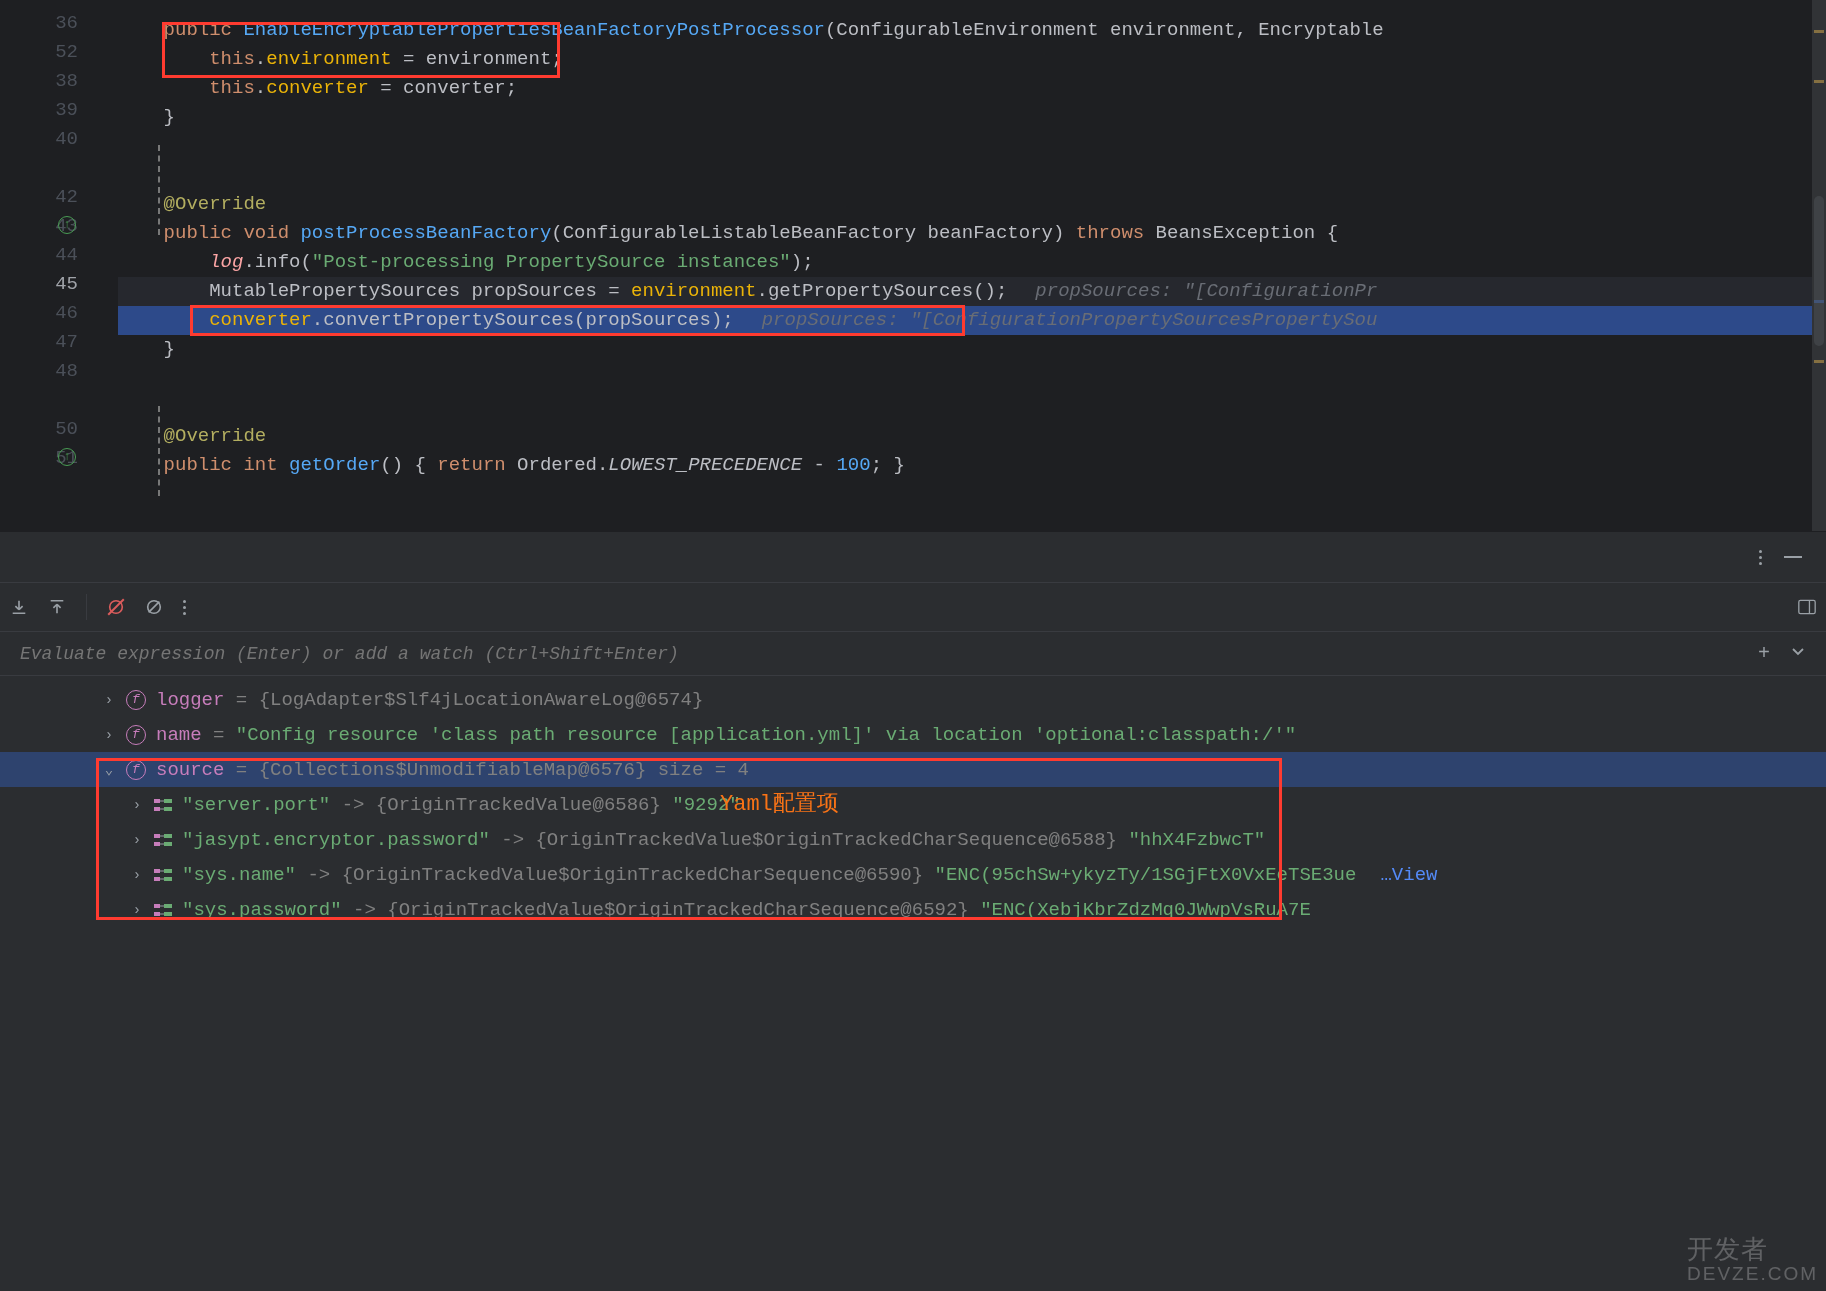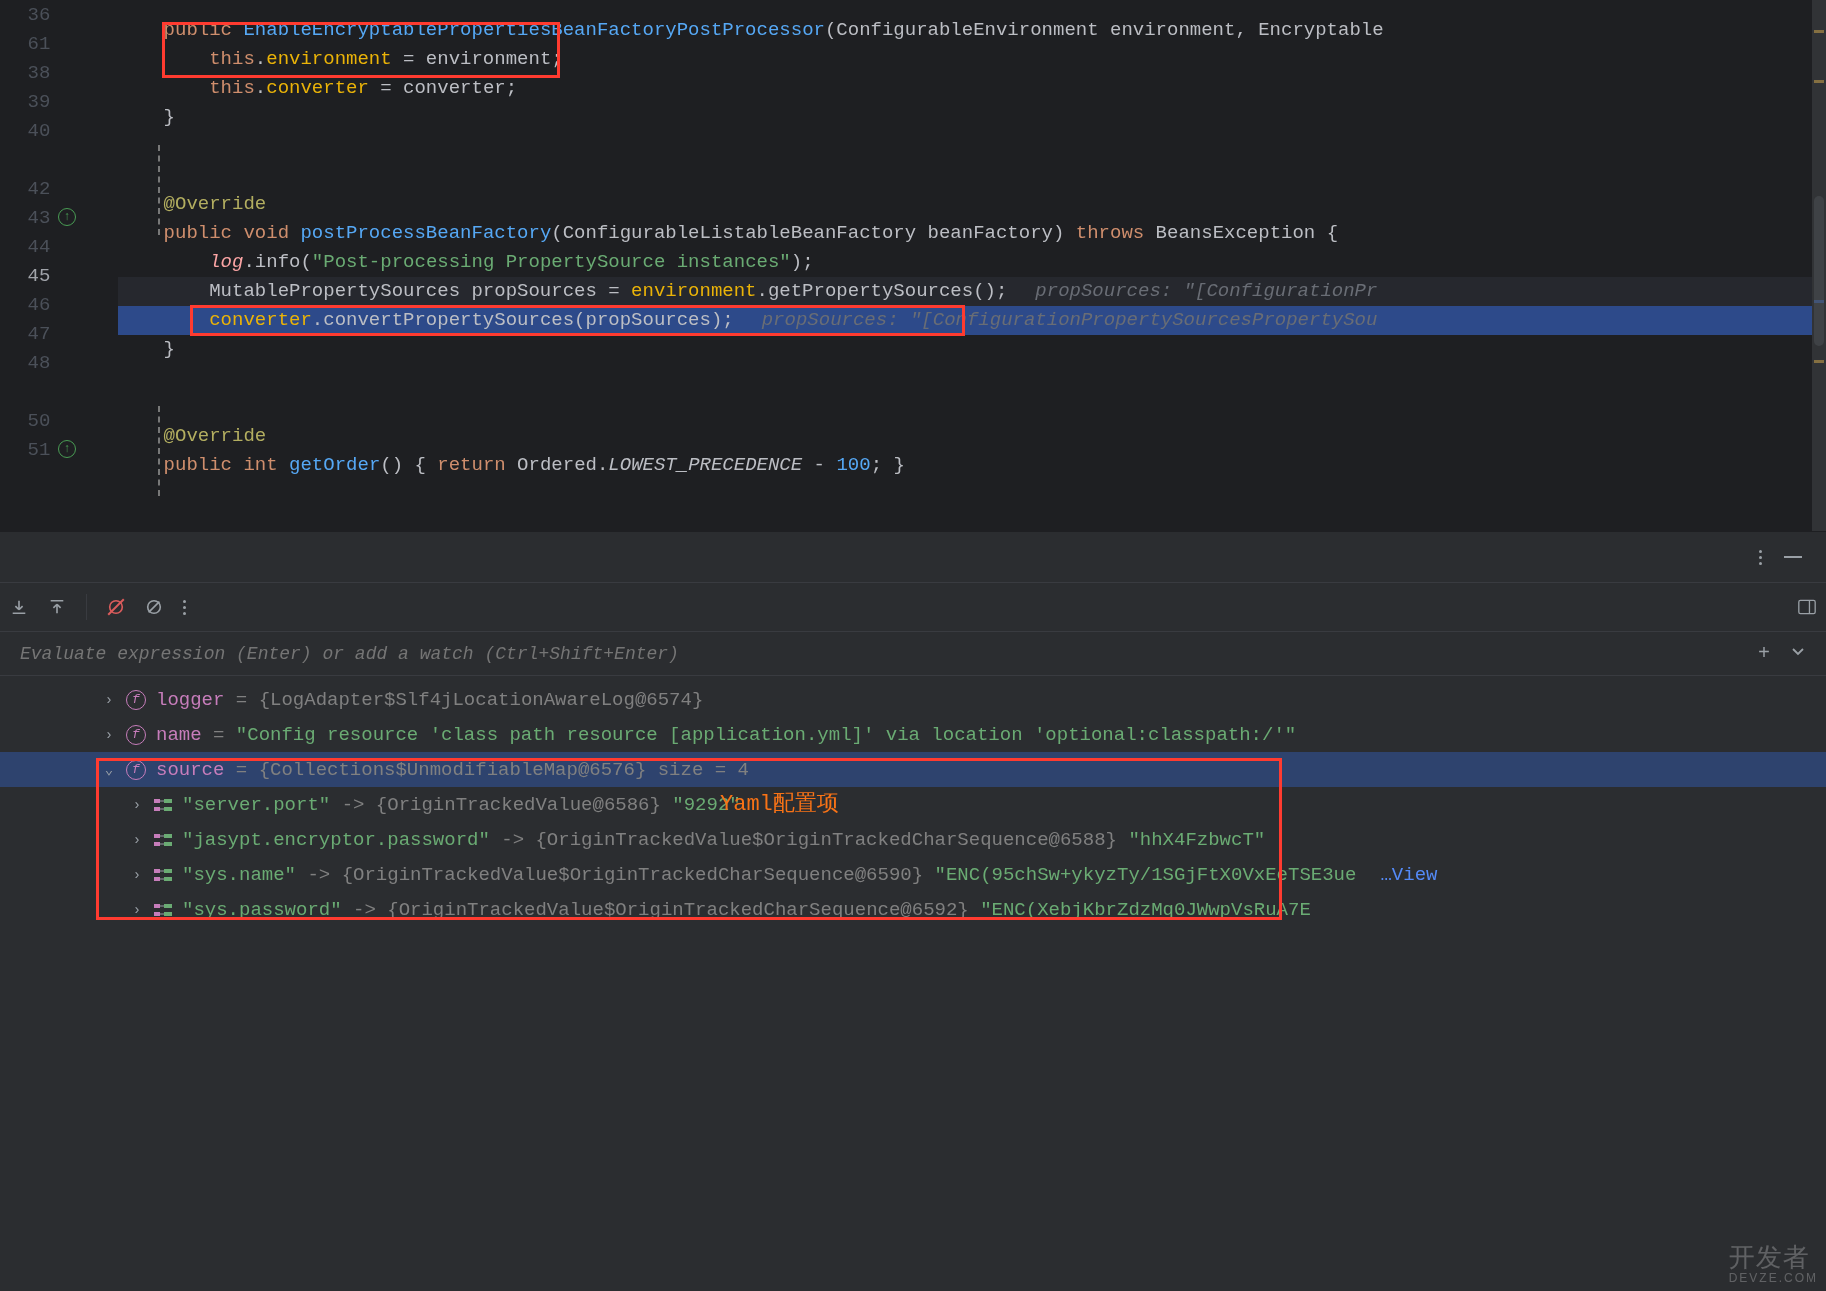--- a/index.html
+++ b/index.html
@@ -14,25 +14,25 @@
   }
   .editor-pane {
     height: 531px;
     overflow: hidden;
     position: relative;
     font-size: 19px;
     line-height: 29px;
   }
   .gutter {
     position: absolute;
-    left: 0; top: 0; bottom: 0;
+    left: 0; top: 8px; bottom: 0;
     width: 108px;
     background: #1e1f22;
     color: #4b5059;
-    text-align: center;
+    text-align: right;
     padding-right: 30px;
     user-select: none;
   }
   .gutter .ln { height: 29px; padding-top: 1px; }
   .gutter .ln.current { color: #a0a3a9; }
   .override-gutter {
     position: absolute;
     left: 58px;
     width: 18px; height: 18px;
     border-radius: 50%;
@@ -174,40 +174,40 @@
   }
   .watermark {
     position: absolute;
     right: 8px; bottom: 6px;
     font-size: 26px;
     letter-spacing: 1px;
     color: rgba(255,255,255,0.25);
     font-family: "Microsoft YaHei", sans-serif;
     pointer-events: none;
   }
-  .watermark .sub { font-size: 12px; letter-spacing: 2px; display: block; margin-top: -4px; }
+  .watermark .sub { font-size: 19px; letter-spacing: 2px; display: block; margin-top: -4px; }
   .scrollbar-v {
     position: absolute; right: 2px; top: 196px; width: 10px; height: 150px;
     background: #4a4d52; border-radius: 5px; opacity: 0.6;
   }
   .marker-strip {
     position: absolute; right: 0; top: 0; width: 14px; height: 531px;
     background: #313336;
   }
   .marker-strip .m { position: absolute; right: 2px; width: 10px; height: 3px; }
   .marker-strip .m.y { background: #857042; }
   .marker-strip .m.b { background: #375fad; }
 </style>
 </head>
 <body>
 
 <div class="editor-pane">
   <div class="gutter" id="gutter">
       <div class="ln">36</div>
-      <div class="ln">61</div>
+      <div class="ln">52</div>
       <div class="ln">38</div>
       <div class="ln">39</div>
       <div class="ln">40</div>
       <div class="ln"></div>
       <div class="ln">42</div>
       <div class="ln">43</div>
       <div class="override-gutter" style="top: 208px;"></div>
       <div class="ln">44</div>
       <div class="ln current">45</div>
       <div class="ln">46</div>

